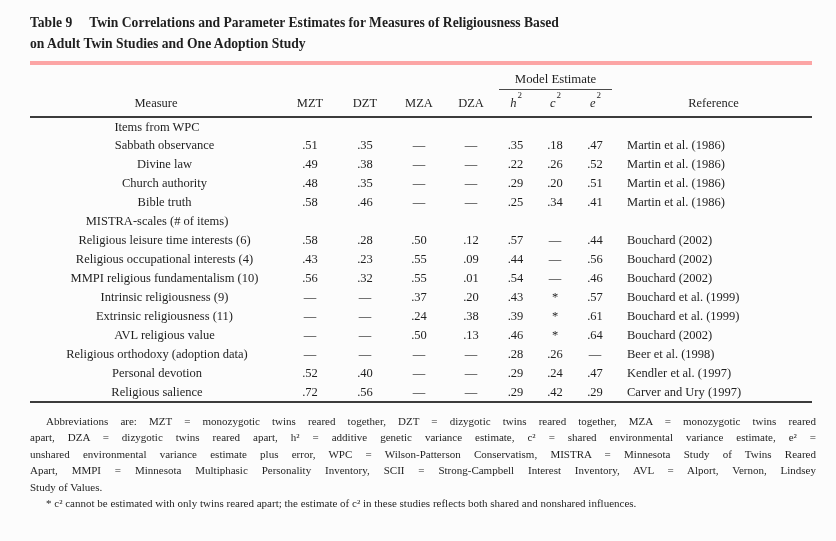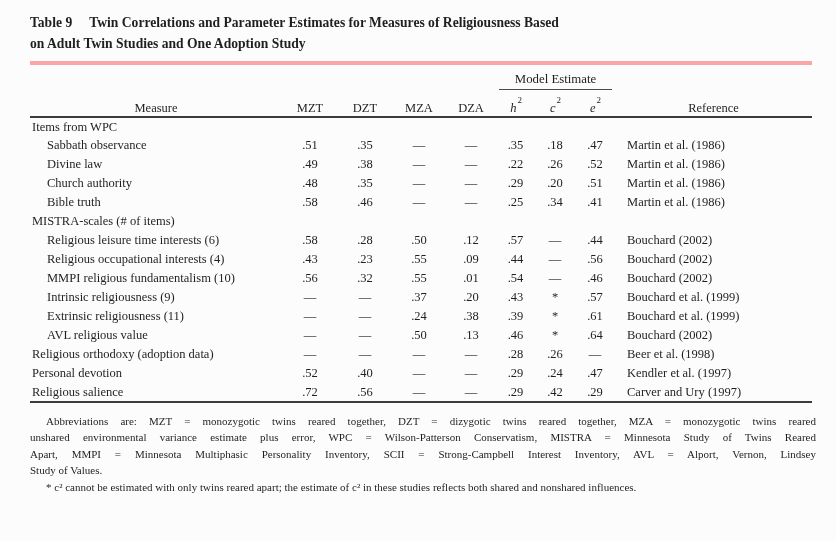--- a/index.html
+++ b/index.html
@@ -34,29 +34,29 @@
   tr.spanner-row th { height: 27px; padding: 0; }
   .spanline {
     display: block;
     margin: 0 3px;
     padding-bottom: 2px;
     border-bottom: 1.2px solid #4a4a4a;
     text-align: center;
     font-size: 12.8px;
     white-space: nowrap;
   }
-  tr.header-row th { height: 27px; border-bottom: 2px solid #3c3c3c; }
+  tr.header-row th { height: 27px; padding-bottom: 5px; border-bottom: 2px solid #3c3c3c; }
   th.measure-h { text-align: center; }
   th.num-h { text-align: center; margin-top: 32px; }
   th.ref-h { text-align: center; }
   .varletter { font-style: italic; }
   sup.varsup { font-size: 9px; position: relative; top: -4px; left: 1px; }
 
   tbody td { height: 19px; vertical-align: middle; white-space: nowrap; }
-  td.measure { text-align: left; padding-left: 2px; }
+  td.measure { text-align: center; padding-left: 2px; }
   td.measure.ind { padding-left: 17px; }
   td.num { text-align: center; }
   td.ref { text-align: left; padding-left: 12px; }
 
   
   .footnotes {
     margin-top: 10px;
     width: 786px;
     font-size: 11px;
     line-height: 16.4px;
@@ -273,20 +273,21 @@
           <td class="num">.42</td>
           <td class="num">.29</td>
           <td class="ref">Carver and Ury (1997)</td>
         </tr>
       </tbody>
   </table>
 
   <div class="footnotes">
     <p class="fn">
         <span class="fline first just">Abbreviations are: MZT = monozygotic twins reared together, DZT = dizygotic twins reared together, MZA = monozygotic twins reared</span>
+        <span class="fline just">apart, DZA = dizygotic twins reared apart, h² = additive genetic variance estimate, c² = shared environmental variance estimate, e² =</span>
         <span class="fline just">unshared environmental variance estimate plus error, WPC = Wilson-Patterson Conservatism, MISTRA = Minnesota Study of Twins Reared</span>
         <span class="fline just">Apart, MMPI = Minnesota Multiphasic Personality Inventory, SCII = Strong-Campbell Interest Inventory, AVL = Alport, Vernon, Lindsey</span>
         <span class="fline">Study of Values.</span>
       </p>
     <p class="asterisk-note">* c² cannot be estimated with only twins reared apart; the estimate of c² in these studies reflects both shared and nonshared influences.</p>
   </div>
 
 </div>
 
 </body></html>

